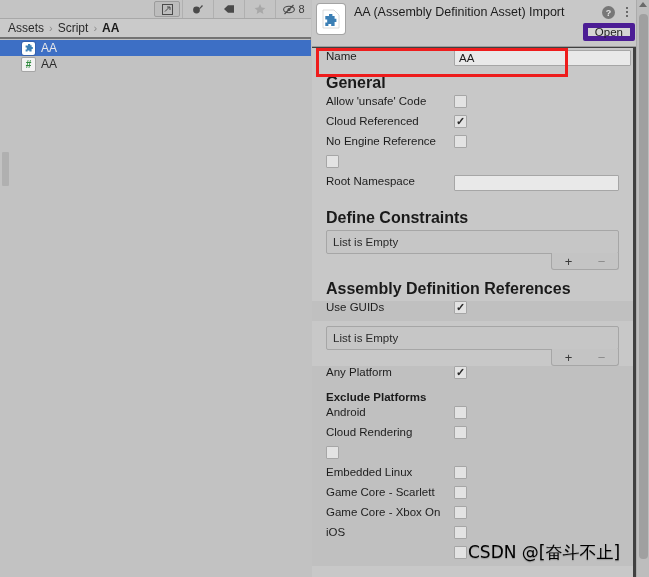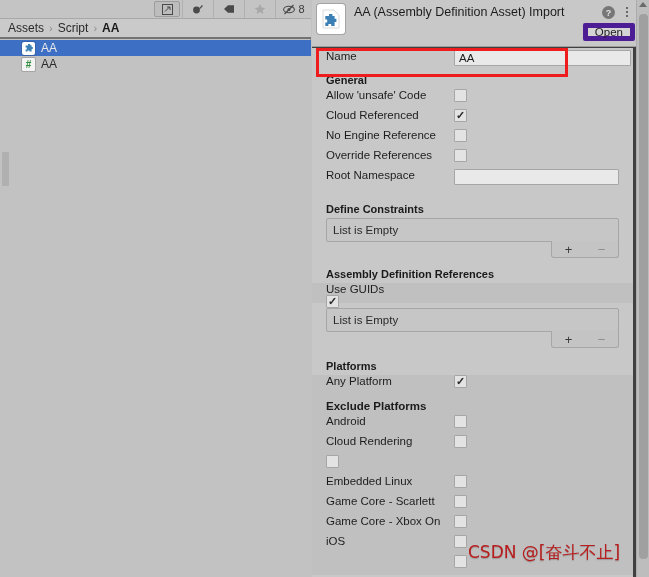--- a/index.html
+++ b/index.html
@@ -128,21 +128,21 @@
   #insp-body {
     position: absolute; left: 0; top: 48px; width: 321px; bottom: 0;
     background: #c8c8c8;
     overflow: hidden;
   }
 
   .row {
     height: 20px; display: flex; 
     padding-left: 14px;
   }
-  .row-alt { background: #c0c0c0; flex-direction: column; }
+  .row-alt { background: #c0c0c0; }
   .row-label { font-size: 11.5px; color: #1d1d1d; width: 128px; flex: 0 0 auto; }
 
   .checkbox {
     width: 13px; height: 13px;
     background: #e3e3e3;
     border: 1px solid #a6a6a6;
     border-radius: 1px;
     display: flex; align-items: center; justify-content: center;
     flex: 0 0 auto;
   }
@@ -152,21 +152,21 @@
     height: 16px;
     background: #e9e9e9;
     border: 1px solid #a6a6a6;
     border-radius: 1px;
     display: flex; align-items: center;
     padding: 0 4px;
     font-size: 11.5px; color: #1d1d1d;
   }
 
   .section-head {
-    font-size: 11px; font-weight: bold; color: #1a1a1a;
+    font-size: 16px; font-weight: bold; color: #1a1a1a;
     padding: 4px 0 3px 14px;
   }
 
   .listbox {
     margin: 0 14px 0 14px;
     height: 24px;
     background: #c6c6c6;
     border: 1px solid #a6a6a6;
     border-radius: 2px;
     display: flex; align-items: center;
@@ -217,21 +217,21 @@
   }
   #rsb-thumb {
     position: absolute; top: 14px; left: 2px;
     width: 9px; height: 545px;
     background: #a0a0a0;
     border-radius: 4px;
   }
 
   #watermark {
     position: absolute; left: 468px; top: 541px;
-    font-size: 17px; color: #b91c1c;
+    font-size: 17px; color: #000000;
     text-shadow: 0 1px 1px rgba(120,120,120,0.55);
     white-space: nowrap; pointer-events: none;
     font-family: "DejaVu Sans", sans-serif;
   }
 </style>
 </head>
 <body>
 
 <div id="app">
 
@@ -333,21 +333,20 @@
         <span class="row-label">Cloud Referenced</span>
         <span class="checkbox">
             <span class="tick">✓</span>
           </span>
       </div>
       <div class="row">
         <span class="row-label">No Engine Reference</span>
         <span class="checkbox"></span>
       </div>
       <div class="row">
-        <span class="row-label">Override References</span>
         <span class="checkbox"></span>
       </div>
       <div class="row">
         <span class="row-label">Root Namespace</span>
         <span class="textfield" style="width:165px;"></span>
       </div>
 
       <div class="section-head" style="padding-top:14px;">Define Constraints</div>
       <div class="listbox">
         <span>List is Empty</span>
@@ -369,21 +368,20 @@
       <div class="listbox" style="margin-top:5px;">
         <span>List is Empty</span>
       </div>
       <div class="list-footer">
         <div class="list-footer-tab">
           <span>+</span>
           <span class="minus">−</span>
         </div>
       </div>
 
-      <div class="section-head" style="padding-top:12px;">Platforms</div>
       <div class="platform-block">
         <div class="row">
           <span class="row-label">Any Platform</span>
           <span class="checkbox">
               <span class="tick">✓</span>
             </span>
         </div>
         <div class="sub-head">Exclude Platforms</div>
 
         <div class="row">

